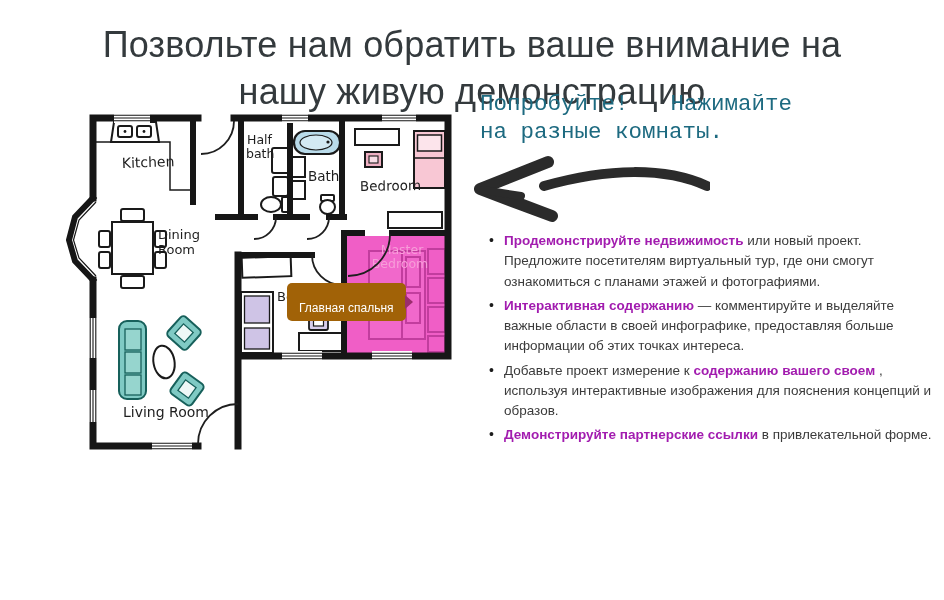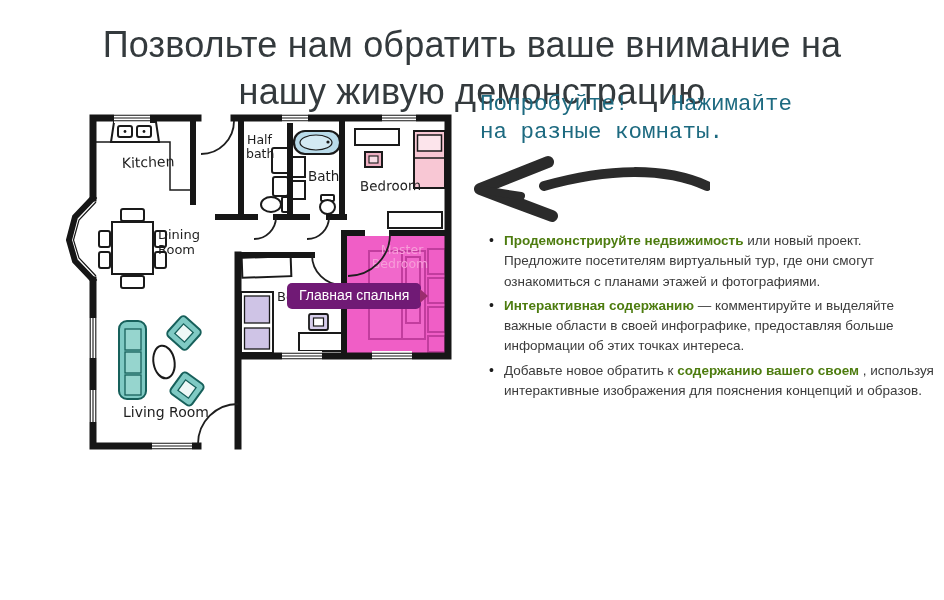--- a/index.html
+++ b/index.html
@@ -14,39 +14,39 @@
   }
   .cta {
     position:absolute; left:480px; top:91px; width:312px;
     font-size:22.5px; line-height:1.24; color:#1d6a80;
     text-align:justify; font-weight:400;font-family:Liberation Mono, monospace;
   }
   .arrow-svg { position:absolute; left:460px; top:152px; }
   .plan-svg  { position:absolute; left:60px;  top:100px; }
   .tooltip {
     position:absolute; left:287px; top:283px;
-    background:#701a75; color:#ffffff; font-size:14px; line-height:1.1;
-    padding:5px 12px 6px; border-radius:5px; white-space:nowrap; z-index:5;
+    background:#a16207; color:#ffffff; font-size:12px; line-height:1.1;
+    padding:19px 12px 6px; border-radius:5px; white-space:nowrap; z-index:5;
   }
   .tooltip::after {
     content:""; position:absolute; right:-7px; top:50%; margin-top:-7px;
     border-top:7px solid transparent; border-bottom:7px solid transparent;
     border-left:8px solid #9b2d6e;
   }
   .bullets { position:absolute; left:487px; top:231px; width:453px; }
   .bullets ul { list-style:none; margin:0; padding:0; }
   .bullets li {
     position:relative; padding-left:17px; margin-bottom:4px;
     font-size:13.5px; line-height:1.5; color:#3b3b3b;
   }
   .bullets li::before {
     content:"\2022"; position:absolute; left:2px; top:-1px;
     color:#1c1c1c; font-size:14px;
   }
-  .bullets li strong { color:#4d7c0f; }
+  .bullets li strong { color:#a21caf; }
   .hand { font-family:"DejaVu Sans", sans-serif; fill:#1e1e1e; }
   .hand-pink { font-family:"DejaVu Sans", sans-serif; fill:#f79dd9; }
 </style>
 </head>
 <body>
 
 <div class="canvas">
 
   <div class="heading">Позвольте нам обратить ваше внимание на нашу живую демонстрацию</div>
 
@@ -197,17 +197,18 @@
       <path d="M 247 34 C 205 15 148 16 84 34" stroke-width="10"></path>
       <path d="M 88 10 L 20 37 L 92 64" stroke-width="12"></path>
       <path d="M 23 38 L 61 44" stroke-width="8"></path>
     </g>
   </svg>
 
   <div class="bullets">
     <ul>
       <li><span></span><strong>Продемонстрируйте недвижимость</strong><span> или новый проект. Предложите посетителям виртуальный тур, где они смогут ознакомиться с планами этажей и фотографиями.</span></li>
       <li><span></span><strong>Интерактивная содержанию</strong><span> — комментируйте и выделяйте важные области в своей инфографике, предоставляя больше информации об этих точках интереса.</span></li>
-      <li><span>Добавьте новое обратить к </span><strong>содержанию вашего своем</strong><span> , используя интерактивные изображения для пояснения концепций и образов.</span></li>
+      <li><span>Добавьте проект измерение к </span><strong>содержанию вашего своем</strong><span> , используя интерактивные изображения для пояснения концепций и образов.</span></li>
+      <li><span></span><strong>Демонстрируйте партнерские ссылки</strong><span> в привлекательной форме.</span></li>
     </ul>
   </div>
 
 </div>
 
 </body></html>

